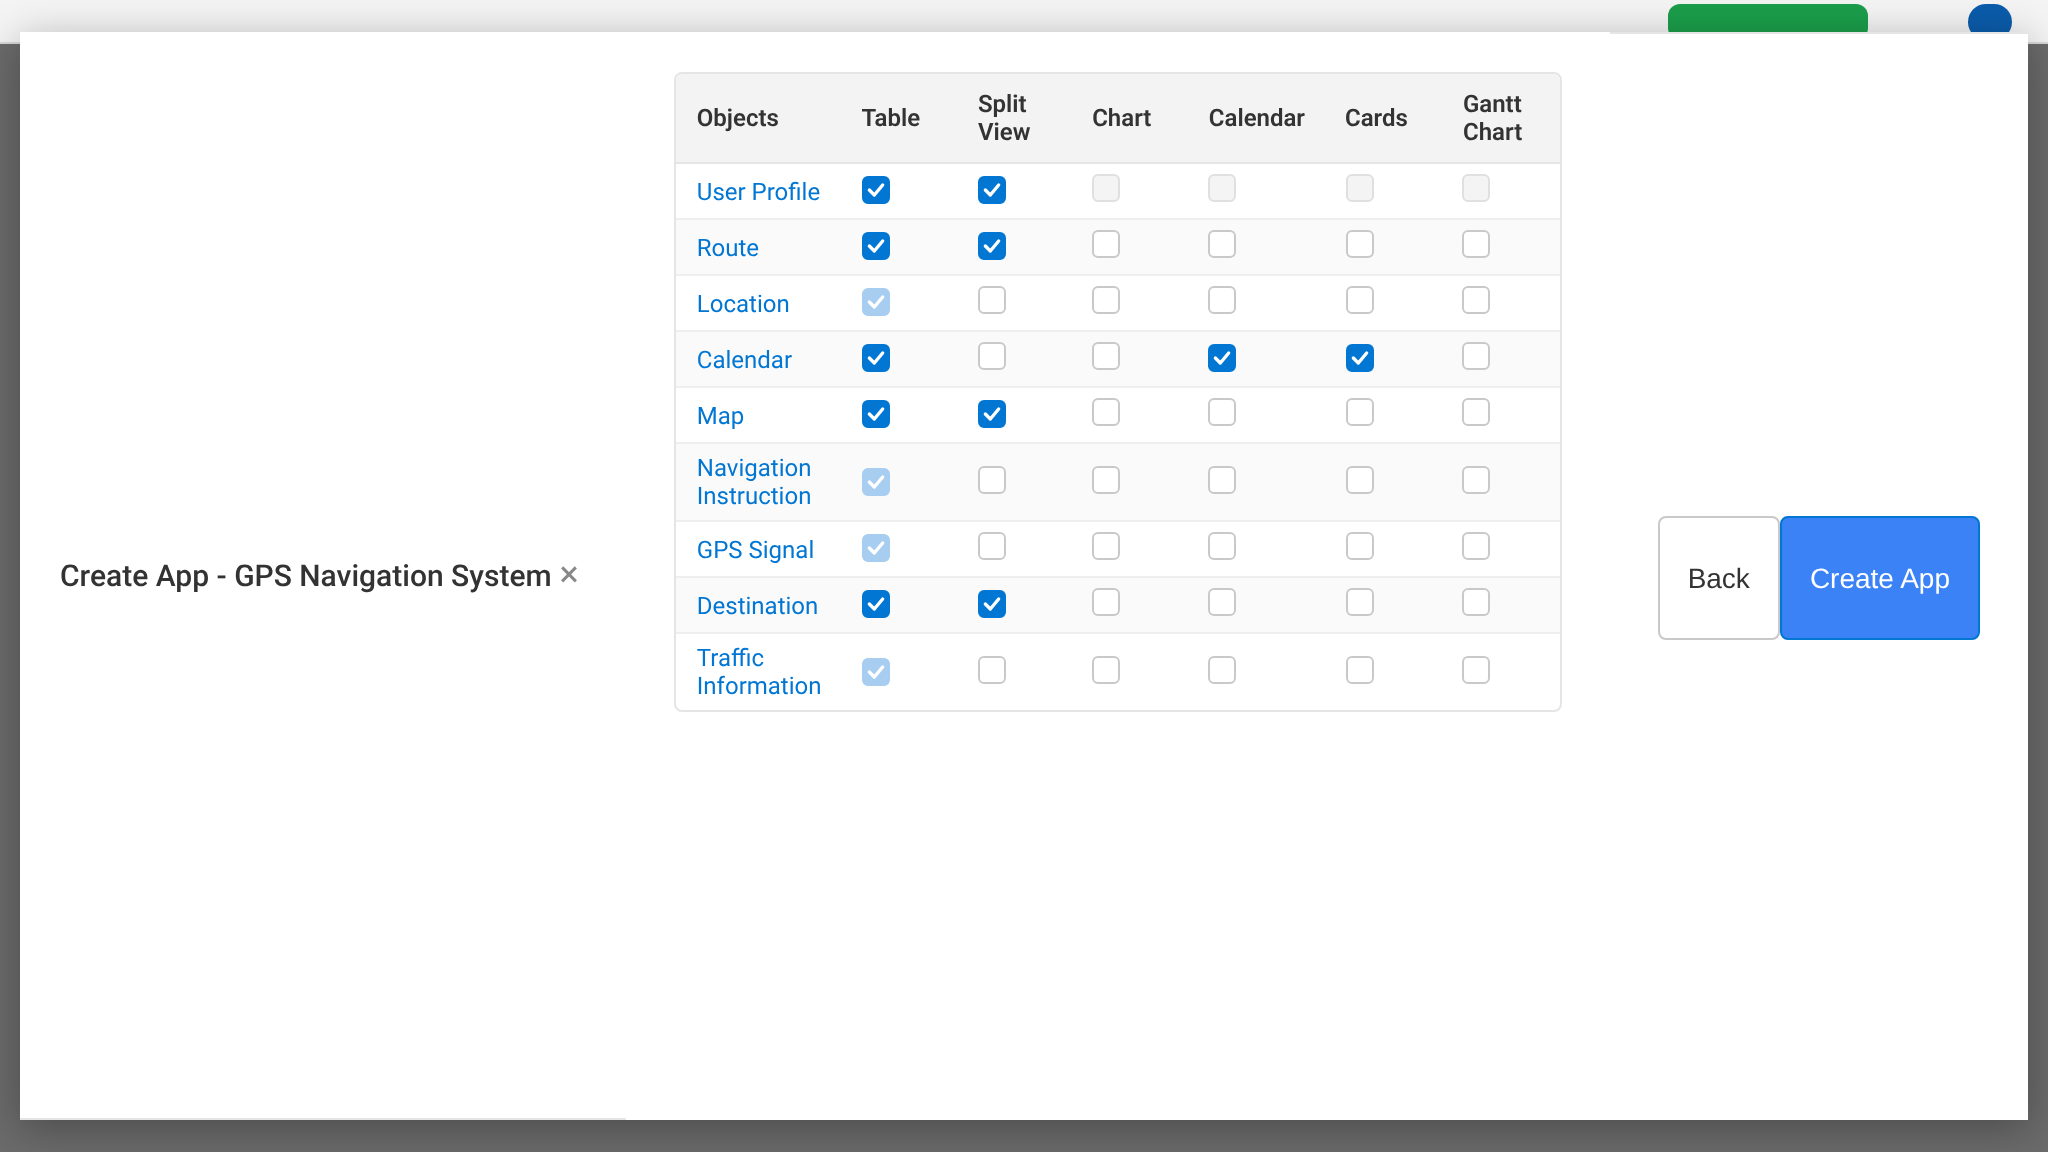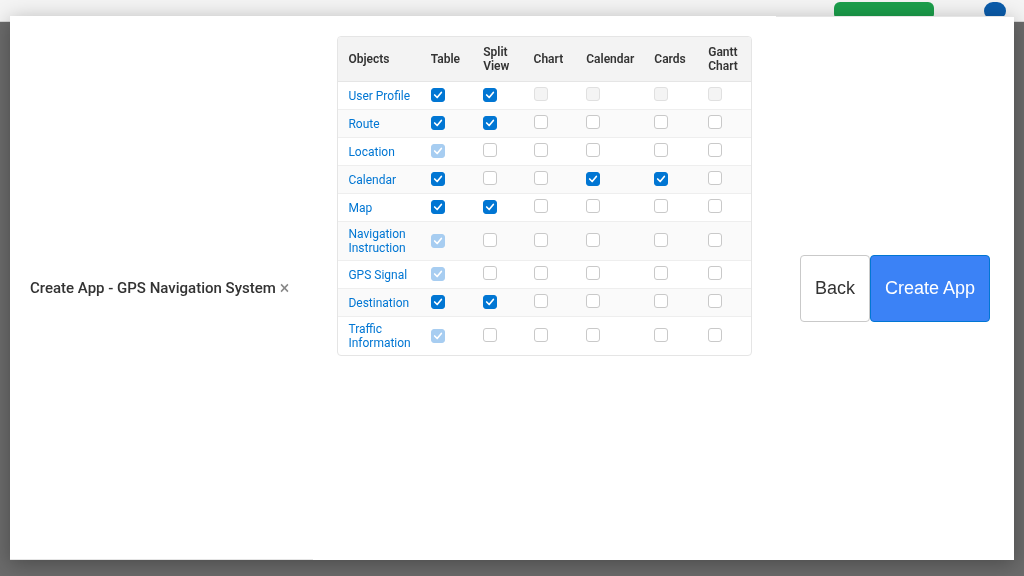--- a/index.html
+++ b/index.html
@@ -149,21 +149,21 @@
       stroke-linejoin: round;
     }
     .modal-footer {
       border-top: 1px solid #e5e5e5;
       padding: 12px 24px;
       display: flex;
       justify-content: space-between;
       align-items: center;
     }
     .btn {
-      font-size: 18px;
+      font-size: 14px;
       padding: 22px 14px;
       border-radius: 4px;
       cursor: pointer;
       border: 1px solid transparent;
     }
     .btn-secondary {
       background: #ffffff;
       border-color: #c9c9c9;
       color: #333;
     }

